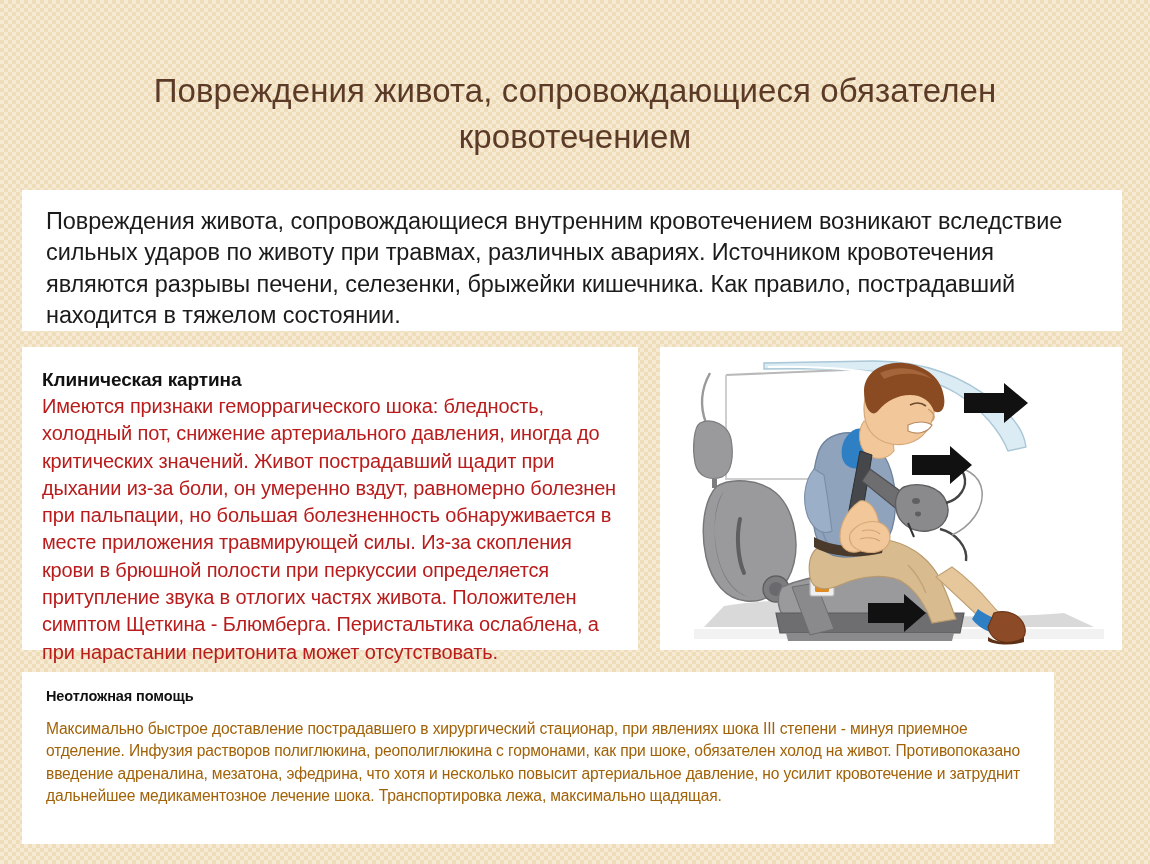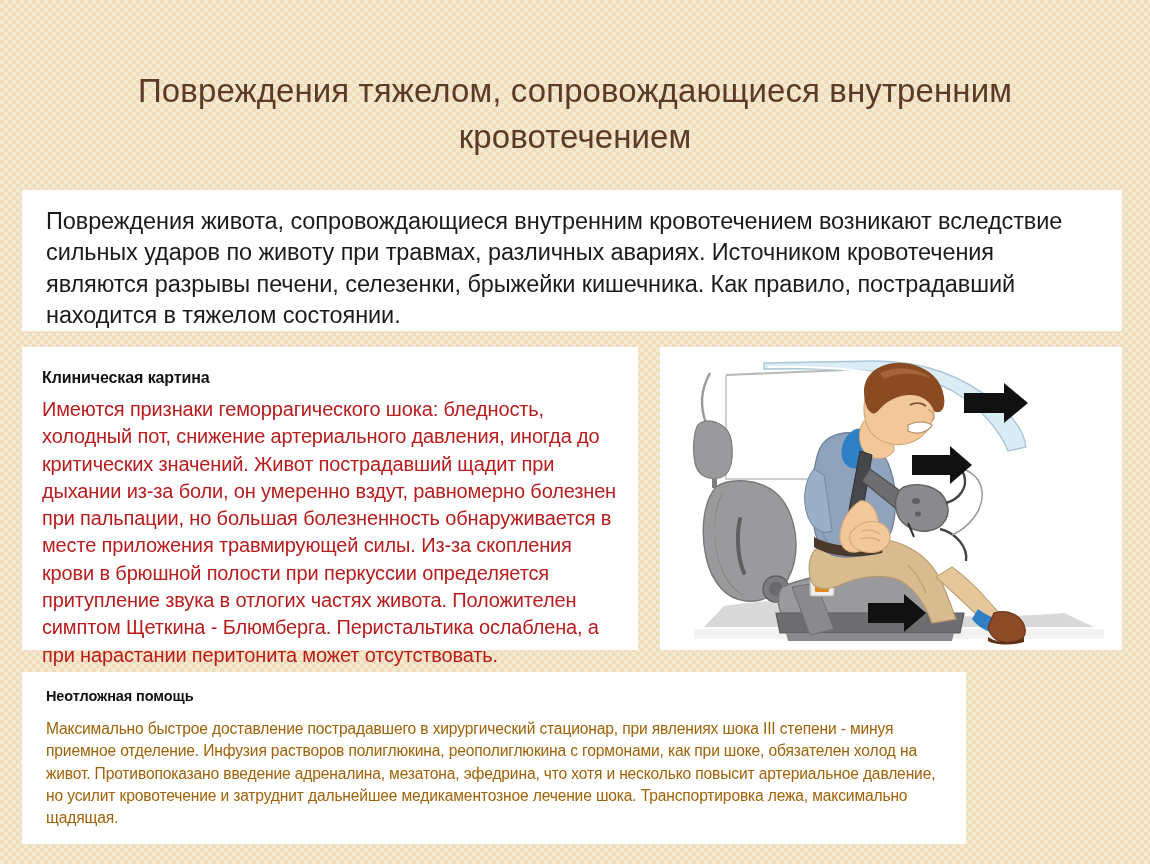--- a/index.html
+++ b/index.html
@@ -54,44 +54,44 @@
     letter-spacing:-.1px;
   }
 
   
   #clinical-panel {
     left:22px; top:347px;
     width:616px; height:303px;
     padding:22px 18px 10px 20px;
   }
   #clinical-panel .heading {
-    font-size:16px;
+    font-size:19px;
     font-weight:bold;
     color:#111;
-    margin-bottom:9px;
+    margin-bottom:2px;
     letter-spacing:-.1px;
   }
   #clinical-panel .body {
     font-size:20px;
     line-height:1.365;
     color:#b91c1c;
     letter-spacing:-.15px;
   }
 
   
   #illustration-panel {
     left:660px; top:347px;
     width:462px; height:303px;
     padding:4px;
   }
 
   
   #aid-panel {
     left:22px; top:672px;
-    width:944px; height:172px;
+    width:1032px; height:172px;
     padding:16px 20px 10px 24px;
   }
   #aid-panel .heading {
     font-size:14.5px;
     font-weight:bold;
     color:#111;
     margin-bottom:14px;
     letter-spacing:-.1px;
   }
   #aid-panel .body {
@@ -106,21 +106,21 @@
     position:relative;
     width:100%; height:100%;
     background:#ffffff;
     overflow:hidden;
   }
   .illu-svg { display:block; width:100%; height:100%; }
 </style>
 </head>
 <body>
 
-<h1 class="slide-title">Повреждения тяжелом, сопровождающиеся внутренним кровотечением</h1>
+<h1 class="slide-title">Повреждения живота, сопровождающиеся обязателен кровотечением</h1>
 
 <section class="panel" id="intro-panel">
   <p class="body">Повреждения живота, сопровождающиеся внутренним кровотечением возникают вследствие сильных ударов по животу при травмах, различных авариях. Источником кровотечения являются разрывы печени, селезенки, брыжейки кишечника. Как правило, пострадавший находится в тяжелом состоянии.</p>
 </section>
 
 <section class="panel" id="clinical-panel">
   <div class="heading">Клиническая картина</div>
   <p class="body">Имеются признаки геморрагического шока: бледность, холодный пот, снижение артериального давления, иногда до критических значений. Живот пострадавший щадит при дыхании из-за боли, он умеренно вздут, равномерно болезнен при пальпации, но большая болезненность обнаруживается в месте приложения травмирующей силы. Из-за скопления крови в брюшной полости при перкуссии определяется притупление звука в отлогих частях живота. Положителен симптом Щеткина - Блюмберга. Перистальтика ослаблена, а при нарастании перитонита может отсутствовать.</p>
 </section>
 

